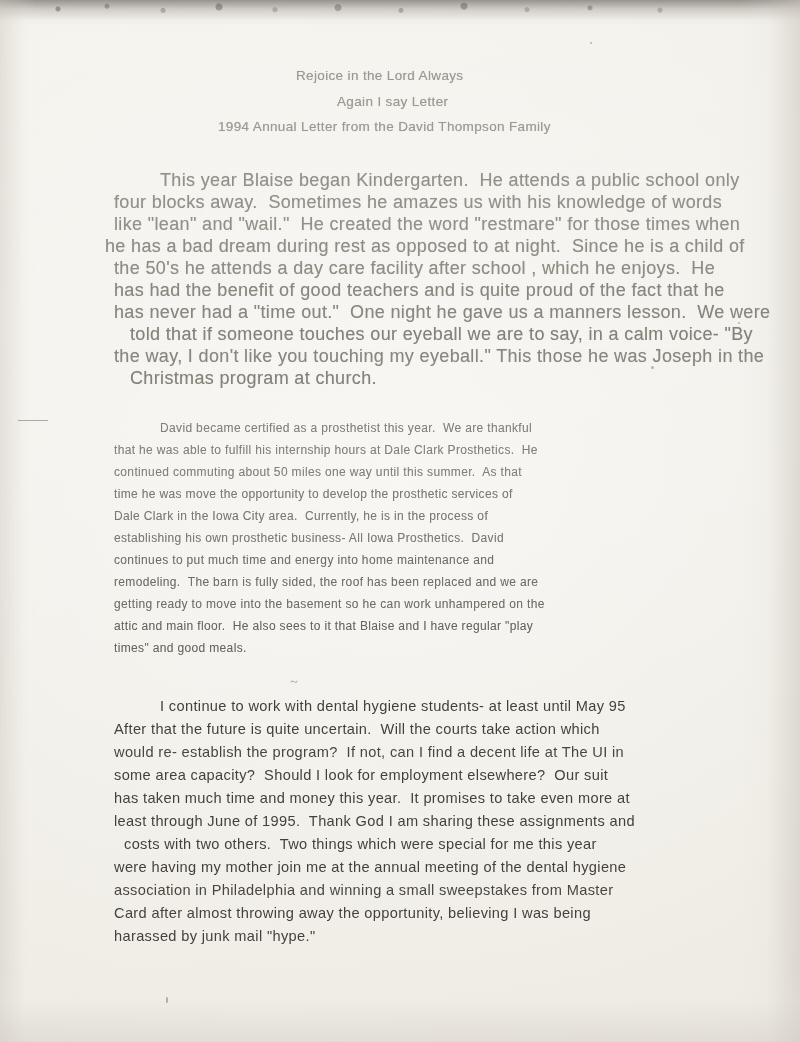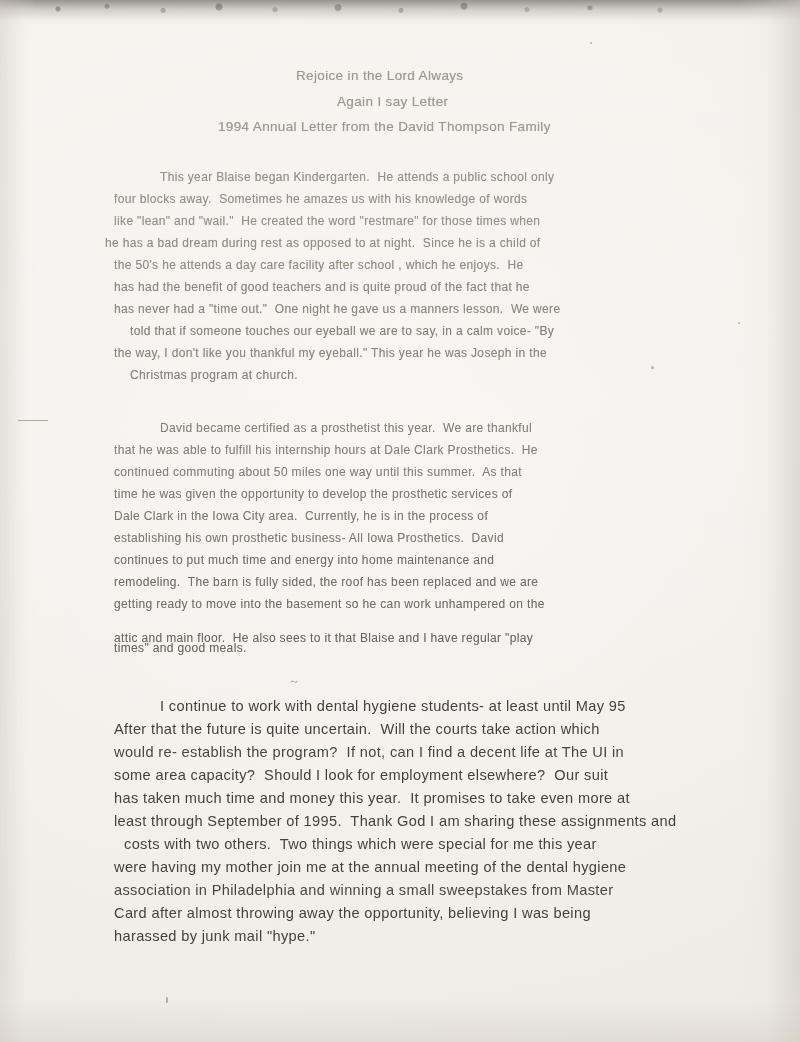--- a/index.html
+++ b/index.html
@@ -103,21 +103,21 @@
   
   .heading .line {
     font-size: 13.5px;
     color: #8d8a83;
     opacity: 0.85;
     text-shadow: 0 0 0.8px rgba(160,156,148,0.7);
   }
 
   
   .p1 .line {
-    font-size: 12px;
+    font-size: 18px;
     color: #8a877f;
     opacity: 0.9;
     text-shadow: 0 0 0.7px rgba(168,164,156,0.65);
   }
   .p1 .line.f2 { color: #858279; }
   .p1 .line.f3 { color: #7e7b72; }
   .p1 .line.f4 { color: #79766d; margin-left: 16px; }
 
   
   .p2 .line {
@@ -177,45 +177,45 @@
 
     <div class="p1">
       <div class="line" style="top:170px; left:160px;">This year Blaise began Kindergarten.  He attends a public school only</div>
       <div class="line" style="top:192px; left:114px;text-align:right;">four blocks away.  Sometimes he amazes us with his knowledge of words</div>
       <div class="line" style="top:214px; left:114px;">like "lean" and "wail."  He created the word "restmare" for those times when</div>
       <div class="line f2" style="top:236px; left:105px;">he has a bad dream during rest as opposed to at night.  Since he is a child of</div>
       <div class="line f2" style="top:258px; left:114px;">the 50's he attends a day care facility after school , which he enjoys.  He</div>
       <div class="line f3" style="top:280px; left:114px;">has had the benefit of good teachers and is quite proud of the fact that he</div>
       <div class="line f3" style="top:302px; left:114px;">has never had a "time out."  One night he gave us a manners lesson.  We were</div>
       <div class="line f4" style="top:324px; left:114px;">told that if someone touches our eyeball we are to say, in a calm voice- "By</div>
-      <div class="line f3" style="top:346px; left:114px;">the way, I don't like you thankful my eyeball." This year he was Joseph in the</div>
+      <div class="line f3" style="top:346px; left:114px;">the way, I don't like you touching my eyeball." This those he was Joseph in the</div>
       <div class="line f4" style="top:368px; left:114px;">Christmas program at church.</div>
     </div>
 
     <div class="p2">
       <div class="line" style="top:421px; left:160px;">David became certified as a prosthetist this year.  We are thankful</div>
       <div class="line" style="top:443px; left:114px;">that he was able to fulfill his internship hours at Dale Clark Prosthetics.  He</div>
       <div class="line" style="top:465px; left:114px;">continued commuting about 50 miles one way until this summer.  As that</div>
-      <div class="line g2" style="top:487px; left:114px;">time he was given the opportunity to develop the prosthetic services of</div>
+      <div class="line g2" style="top:487px; left:114px;">time he was move the opportunity to develop the prosthetic services of</div>
       <div class="line g2" style="top:509px; left:114px;">Dale Clark in the Iowa City area.  Currently, he is in the process of</div>
       <div class="line g2" style="top:531px; left:114px;">establishing his own prosthetic business- All Iowa Prosthetics.  David</div>
       <div class="line g3" style="top:553px; left:114px;">continues to put much time and energy into home maintenance and</div>
       <div class="line g3" style="top:575px; left:114px;">remodeling.  The barn is fully sided, the roof has been replaced and we are</div>
       <div class="line g3" style="top:597px; left:114px;">getting ready to move into the basement so he can work unhampered on the</div>
-      <div class="line g4" style="top:619px; left:114px;margin-top:12px;">attic and main floor.  He also sees to it that Blaise and I have regular "play</div>
+      <div class="line g4" style="top:619px; left:114px;">attic and main floor.  He also sees to it that Blaise and I have regular "play</div>
       <div class="line g4" style="top:641px; left:114px;">times" and good meals.</div>
     </div>
 
     <div class="p3">
       <div class="line" style="top:698px; left:160px;">I continue to work with dental hygiene students- at least until May 95</div>
       <div class="line" style="top:721px; left:114px;">After that the future is quite uncertain.  Will the courts take action which</div>
       <div class="line h2" style="top:744px; left:114px;">would re- establish the program?  If not, can I find a decent life at The UI in</div>
       <div class="line" style="top:767px; left:114px;">some area capacity?  Should I look for employment elsewhere?  Our suit</div>
       <div class="line" style="top:790px; left:114px;">has taken much time and money this year.  It promises to take even more at</div>
-      <div class="line" style="top:813px; left:114px;">least through September of 1995.  Thank God I am sharing these assignments and</div>
+      <div class="line" style="top:813px; left:114px;">least through June of 1995.  Thank God I am sharing these assignments and</div>
       <div class="line" style="top:836px; left:124px;">costs with two others.  Two things which were special for me this year</div>
       <div class="line" style="top:859px; left:114px;">were having my mother join me at the annual meeting of the dental hygiene</div>
       <div class="line h2" style="top:882px; left:114px;text-align:right;">association in Philadelphia and winning a small sweepstakes from Master</div>
       <div class="line" style="top:905px; left:114px;">Card after almost throwing away the opportunity, believing I was being</div>
       <div class="line" style="top:928px; left:114px;">harassed by junk mail "hype."</div>
     </div>
 
   </div>
 
   <div class="dash-mark" style="top:420px; left:18px; width:30px;"></div>

